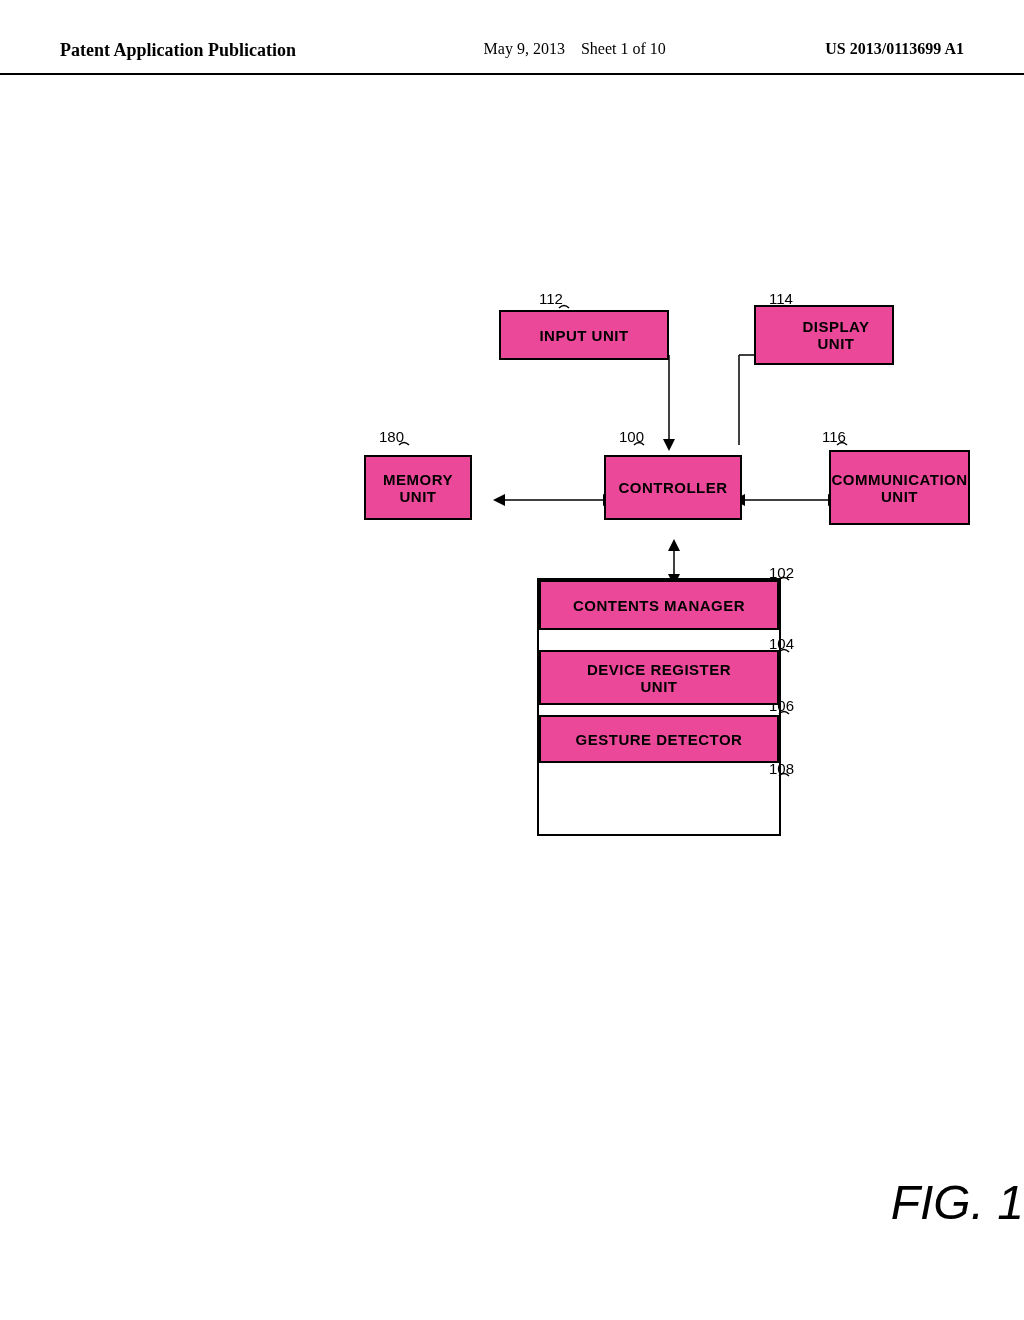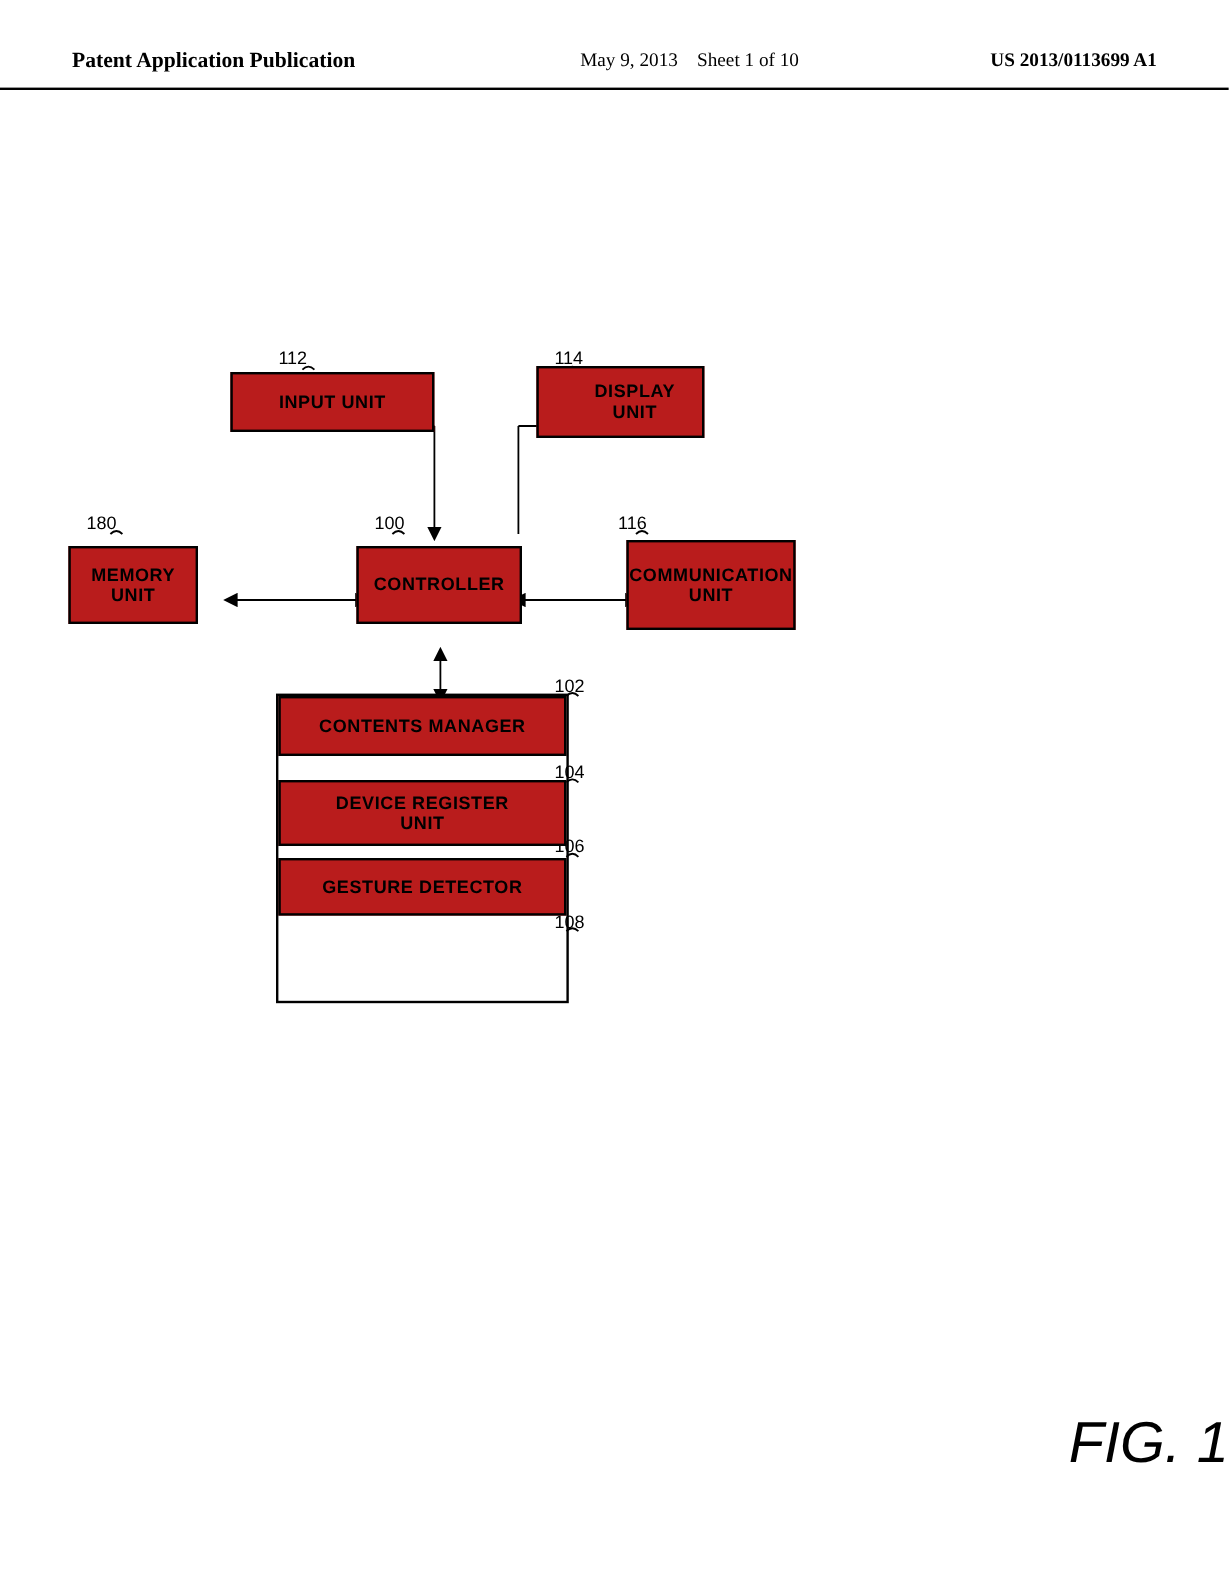--- a/index.html
+++ b/index.html
@@ -9,21 +9,21 @@
       background: #ffffff;
       font-family: 'Times New Roman', Times, serif;
       position: relative;
       overflow: hidden;
     }
 
     
     .header {
       display: flex;
       justify-content: space-between;
-      align-items: center;
+      align-items: flex-start;
       padding: 40px 60px 0 60px;
       border-bottom: 2px solid #000;
       padding-bottom: 12px;
     }
     .header-left {
       font-size: 18px;
       font-weight: bold;
     }
     .header-center {
       font-size: 16px;
@@ -35,40 +35,40 @@
       font-weight: bold;
     }
 
     
     .diagram-area {
       position: absolute;
       top: 160px;
       left: 17px;
       right: 0;
       display: flex;
-      justify-content: flex-start;
+      justify-content: flex-end;
     }
 
     .diagram-container {
       position: relative;
       width: 700px;
       height: 760px;
     }
 
     
     .box {
       position: absolute;
       border: 2px solid #000;
       display: flex;
       align-items: center;
       justify-content: center;
       text-align: center;
       font-size: 15px;
       font-weight: bold;
-      background: #b91c1c;
+      background: #ec4899;
       font-family: Arial, sans-serif;
       letter-spacing: 0.5px;
     }
 
     
     .ref-label {
       position: absolute;
       font-size: 15px;
       font-family: Arial, sans-serif;
     }

